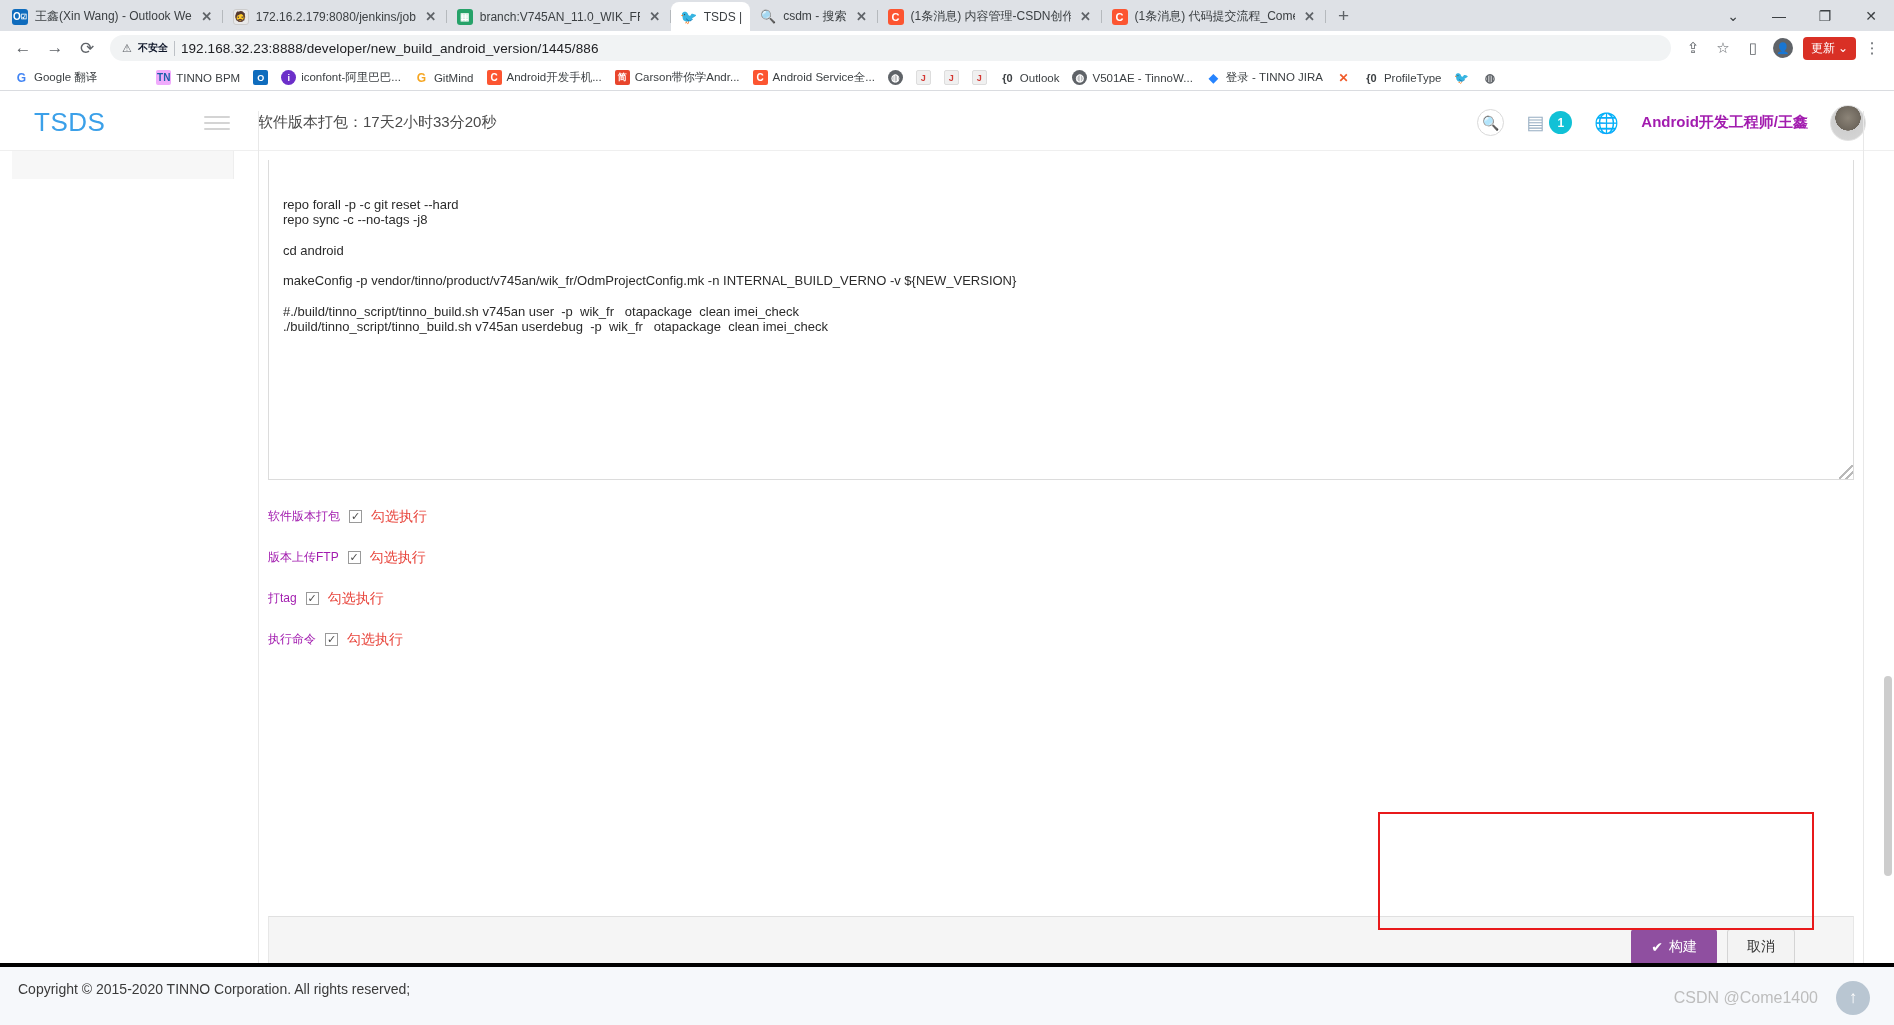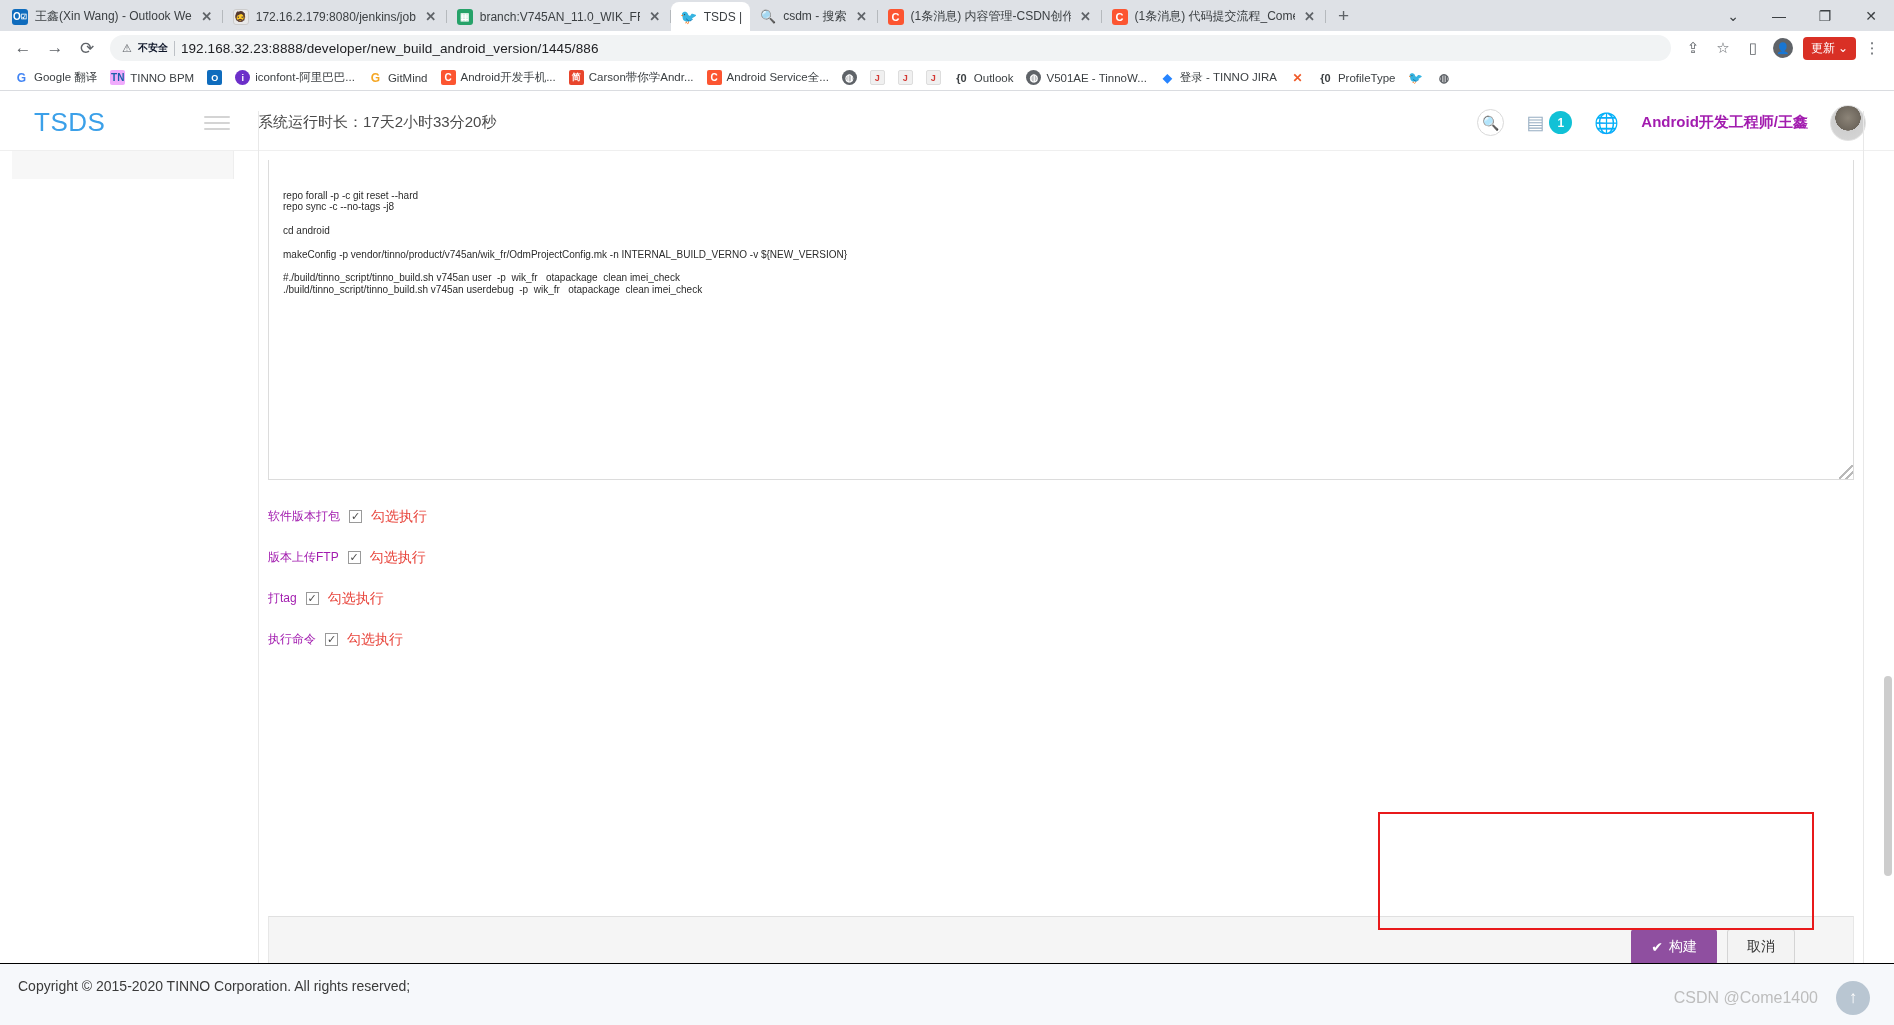--- a/index.html
+++ b/index.html
@@ -110,21 +110,21 @@
     display:flex; align-items:center; gap:5px;
     padding: 2px 6px; font-size: 11.5px; color:#3c4043;
     white-space: nowrap;
   }
   .bm-ico {
     width:15px;height:15px;flex:0 0 15px;border-radius:2px;
     display:flex;align-items:center;justify-content:center;
     font-size:9px;font-weight:bold;color:#fff;
   }
   .ic-gt{background:#fff;color:#4285f4;font-size:12px;}
-  .ic-tn{background:#f0abfc;color:#1b5faa;font-size:10px;font-weight:700;}
+  .ic-tn{background:#f0abfc;color:#1b5faa;font-size:10px;font-weight:700;margin-left:46px;}
   .ic-ol{background:#0f6cbd;}
   .ic-if{background:#6c2fc9;border-radius:50%;}
   .ic-gm{background:#fff;color:#f5a623;font-size:12px;}
   .ic-csdn{background:#fc5531;font-size:10px;}
   .ic-jj{background:#e8452c;font-size:9px;}
   .ic-glb{background:#5f6368;border-radius:50%;font-size:10px;}
   .ic-jk{background:#f0f0f0;color:#d33833;border:1px solid #ddd;font-size:9px;}
   .ic-s0{background:#fff;color:#3c4043;font-size:11px;font-weight:700;}
   .ic-jira{background:#fff;color:#2684ff;font-size:12px;}
   .ic-x{background:#fff;color:#f05a28;font-size:12px;}
@@ -176,21 +176,21 @@
   }
 
   .content-card {
     position:absolute; left:258px; right:30px; top:0; bottom: 0;
   }
 
   .script-box {
     position:absolute; left:10px; right:10px; top: 9px; height: 320px;
     border:1px solid #dcdcdc; border-top:none; background:#fff;
     padding: 12px 14px; overflow:hidden;
-    font-size: 10px; color:#2b2b2b; line-height: 1.18;
+    font-size: 13px; color:#2b2b2b; line-height: 1.18;
     white-space: pre; resize:none;
   }
   .script-box .clip-top { margin-top:-6px; }
   .resize-grip {
     position:absolute; right:0; bottom:0; width:14px;height:14px;
     background:
       linear-gradient(135deg, transparent 45%, #b9b9b9 45%, #b9b9b9 55%, transparent 55%),
       linear-gradient(135deg, transparent 70%, #b9b9b9 70%, #b9b9b9 80%, transparent 80%);
   }
 
@@ -232,21 +232,21 @@
     border: 2px solid #e8191b; pointer-events:none; z-index: 40;
   }
 
   .card-border {
     position:absolute; left:258px; right:30px; top: -40px; bottom: 58px;
     border:1px solid #e8e8e8; border-top:none; pointer-events:none;
   }
 
   .page-footer {
     position:absolute; left:0; right:0; bottom:0; height: 62px;
-    background:#f6f8fb; border-top:1px solid #000000;
+    background:#f6f8fb; border-top:4px solid #000000;
   }
   .copyright {
     position:absolute; left: 18px; top: 14px;
     font-size: 14px; color:#3a3a3a;
   }
   .watermark {
     position:absolute; right: 76px; bottom: 18px;
     font-size: 16px; color:#bdbdbd;
   }
   .backtop {
@@ -412,21 +412,21 @@
 
   <div class="app">
 
     <div class="app-header">
       <div class="brand">TSDS</div>
       <div class="hamburger">
         <span></span>
           <span></span>
           <span></span>
       </div>
-      <div class="uptime">系统运行时长：17天2小时33分20秒</div>
+      <div class="uptime">软件版本打包：17天2小时33分20秒</div>
       <div class="hdr-right">
         <div class="circ-icon">🔍</div>
         <div class="badge-wrap">
           <span class="cal-ico">▤</span>
           <span class="badge">1</span>
         </div>
         <div class="globe-ico">🌐</div>
         <div class="username">Android开发工程师/王鑫</div>
         <div class="avatar-app"></div>
       </div>

